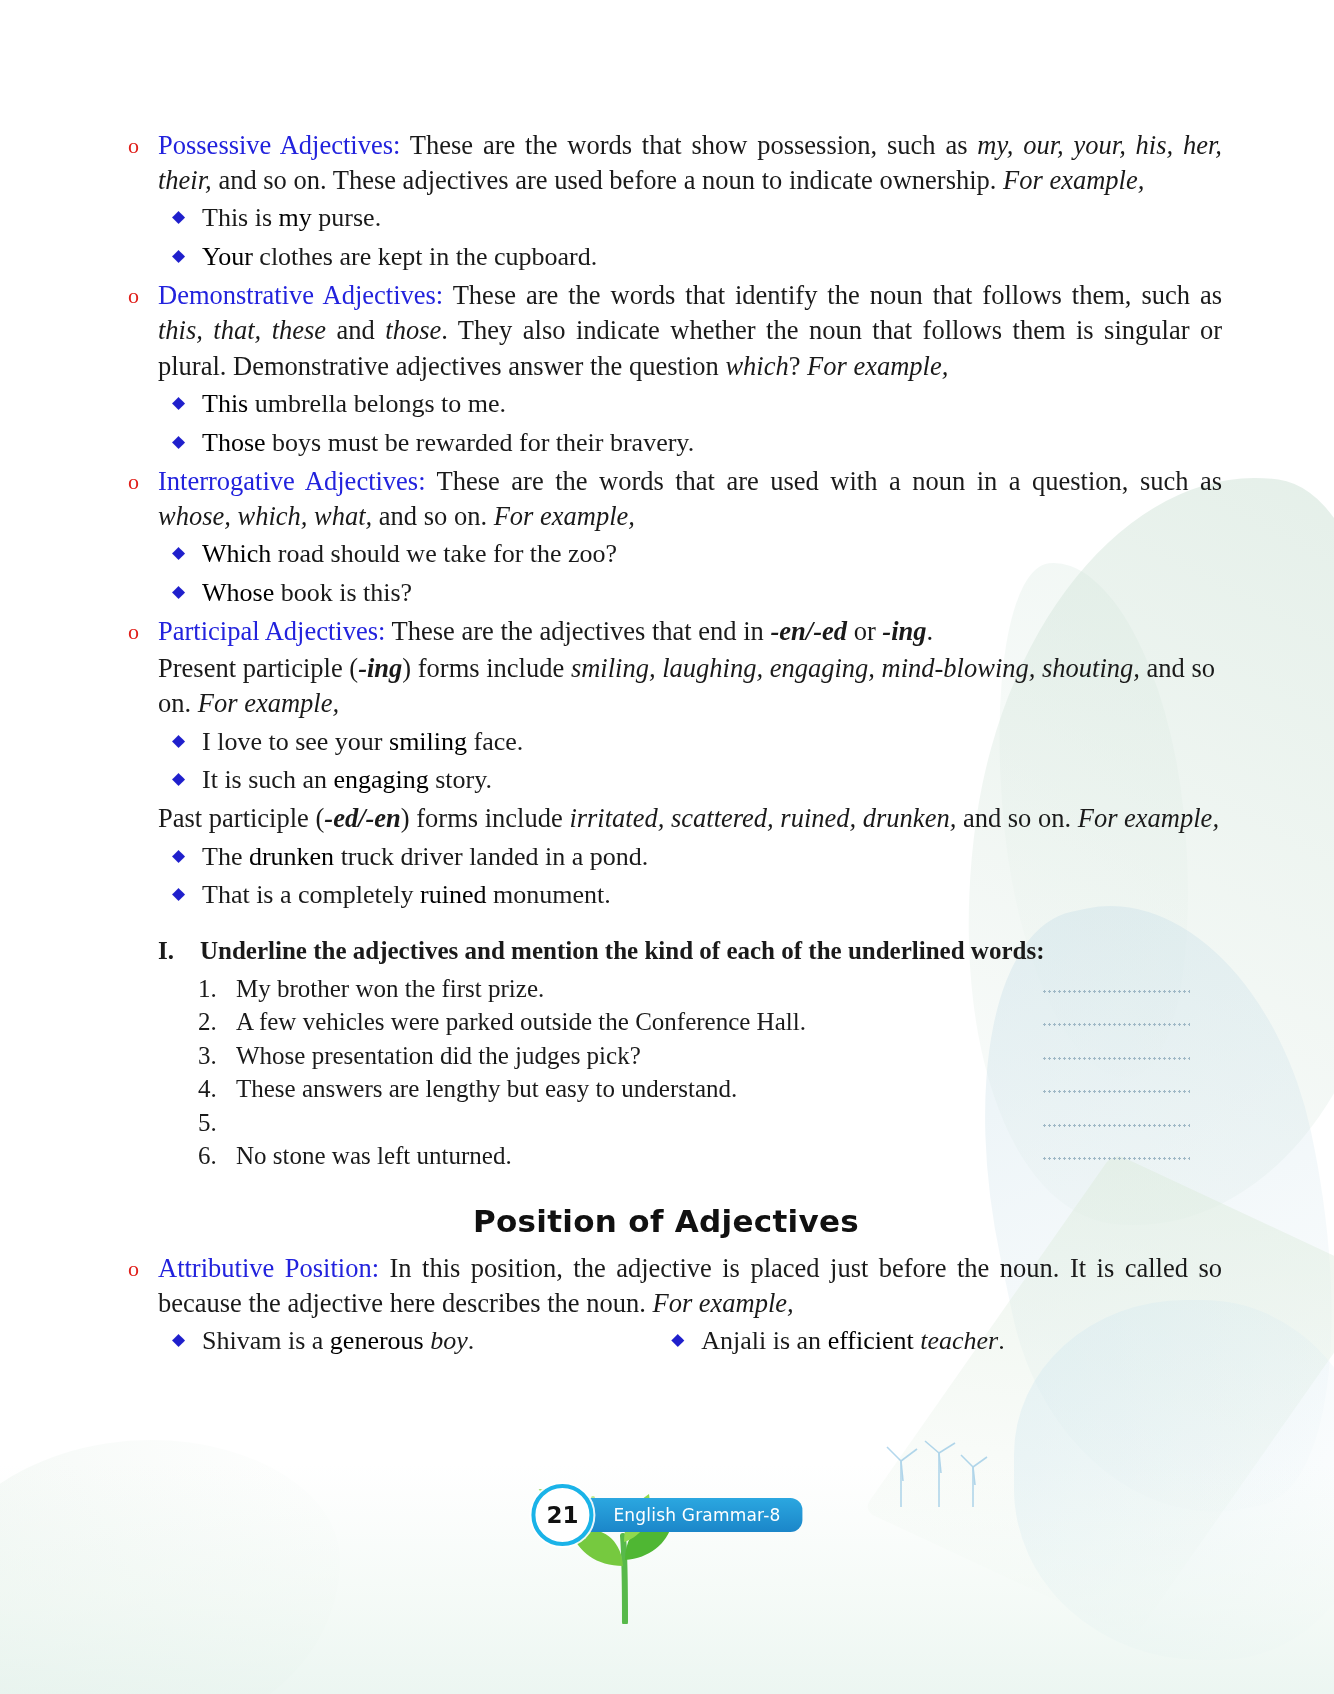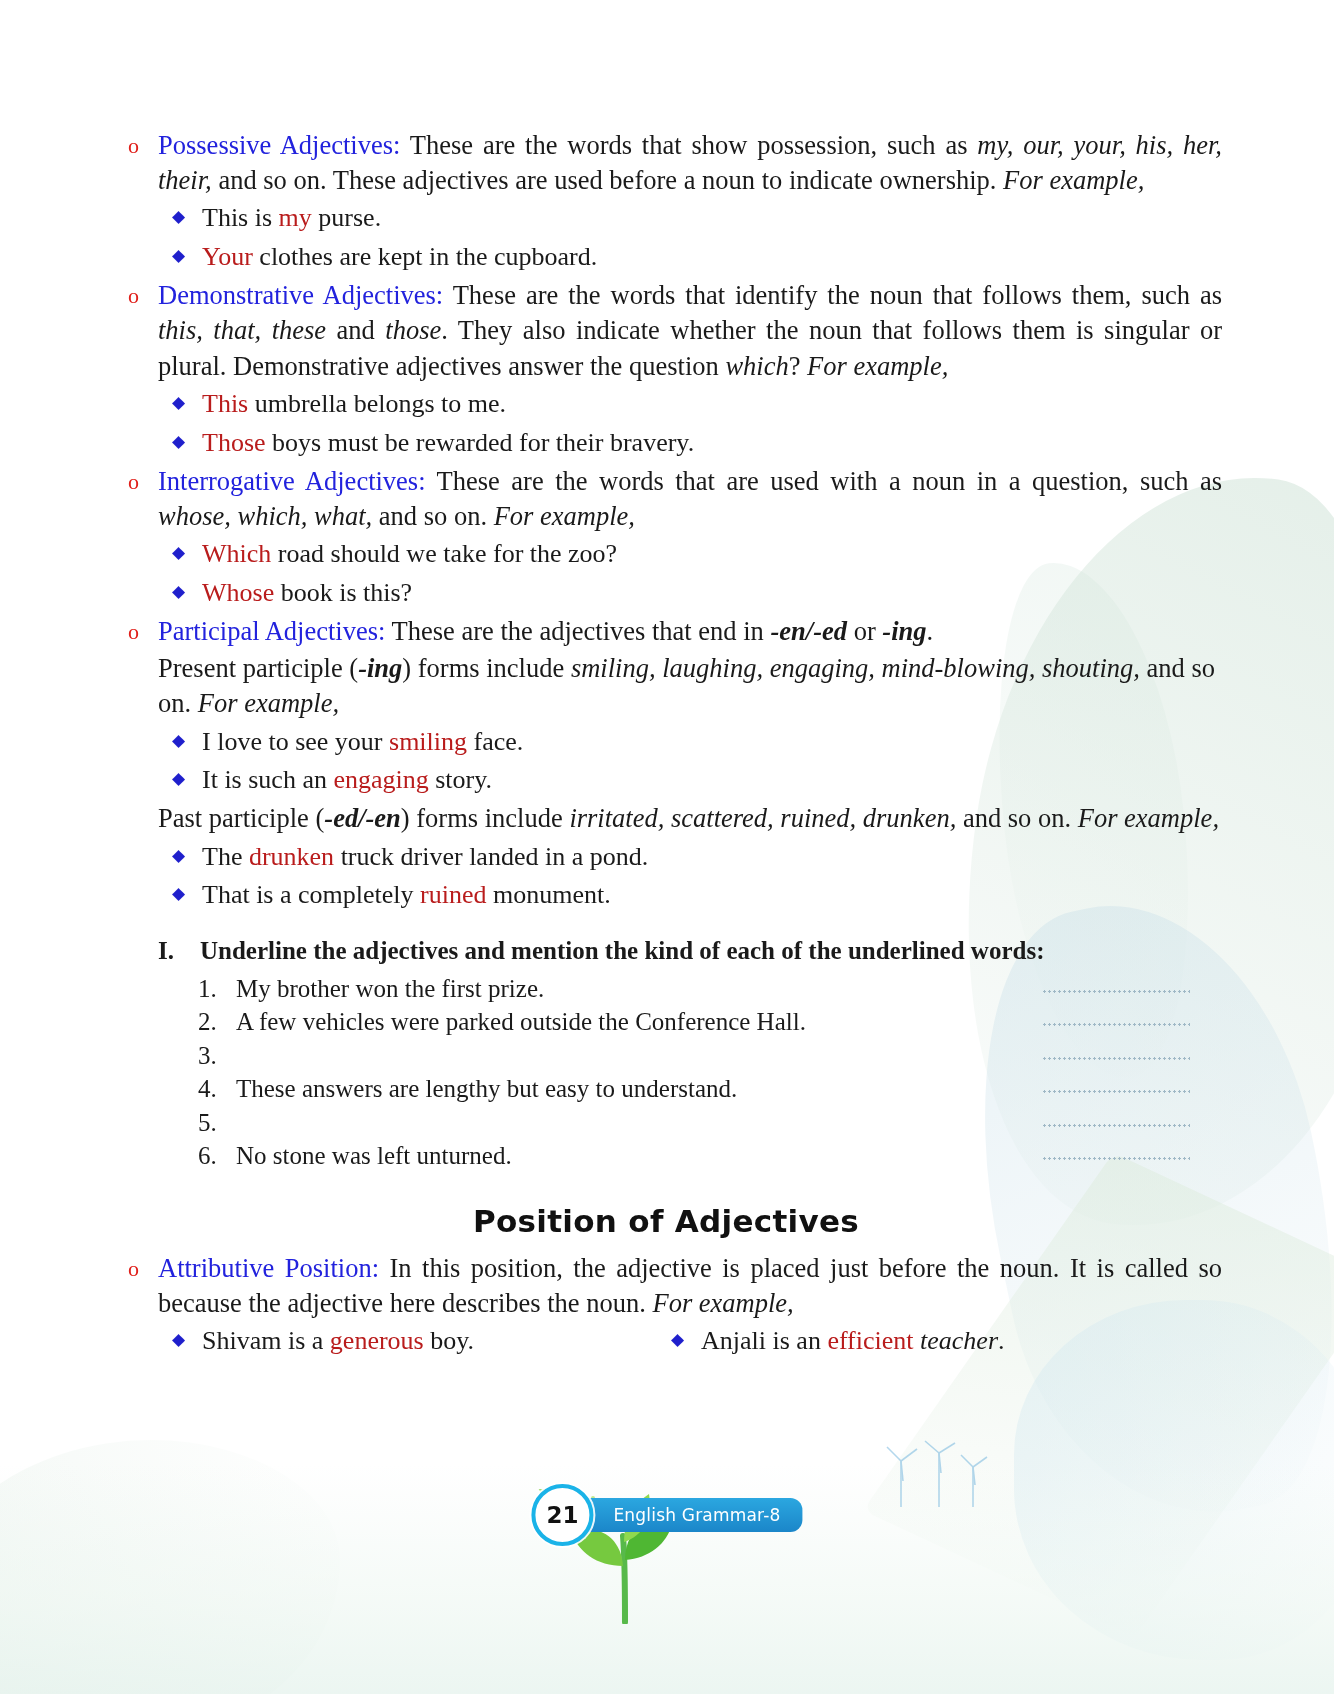--- a/index.html
+++ b/index.html
@@ -111,21 +111,21 @@
     line-height: 1.38;
   }
   .ex .dia {
     position: absolute;
     left: 62px;
     top: 1px;
     color: #1f1fcc;
     font-size: 17px;
     line-height: 1.9;
   }
-  .hl { color: #b91c1c; }
+  .hl { color: #000000; }
 
   
   .exercise {
     margin-top: 22px;
     padding-left: 48px;
   }
   .ex-title {
     position: relative;
     font-size: 25px;
     font-weight: bold;
@@ -313,20 +313,21 @@
               <span class="q-text">My brother won the first prize.</span>
               <span class="q-dots"></span>
             </div>
             <div class="q-row">
               <span class="q-num">2.</span>
               <span class="q-text">A few vehicles were parked outside the Conference Hall.</span>
               <span class="q-dots"></span>
             </div>
             <div class="q-row">
               <span class="q-num">3.</span>
+              <span class="q-text">Whose presentation did the judges pick?</span>
               <span class="q-dots"></span>
             </div>
             <div class="q-row">
               <span class="q-num">4.</span>
               <span class="q-text">These answers are lengthy but easy to understand.</span>
               <span class="q-dots"></span>
             </div>
             <div class="q-row">
               <span class="q-num">5.</span>
               <span class="q-dots"></span>
@@ -334,21 +335,21 @@
             <div class="q-row">
               <span class="q-num">6.</span>
               <span class="q-text">No stone was left unturned.</span>
               <span class="q-dots"></span>
             </div>
           </div>
         </div>
         <div class="sec-heading">Position of Adjectives</div>
         <p class="lvl1"><span class="marker">o</span><span class="term">Attributive Position:</span><span> In this position, the adjective is placed just before the noun. It is called so because the adjective here describes the noun. </span><span style="font-style: italic;">For example,</span></p>
         <div class="ex-cols">
-          <p class="ex"><span class="dia">◆</span><span>Shivam is a </span><span class="hl">generous</span><span> </span><span style=" text-align: right;">boy</span><span>.</span></p>
+          <p class="ex"><span class="dia">◆</span><span>Shivam is a </span><span class="hl">generous</span><span> </span><span style="font-style: italic; text-align: right;">boy</span><span>.</span></p>
           <p class="ex col2"><span class="dia">◆</span><span>Anjali is an </span><span class="hl">efficient</span><span> </span><span style="font-style: italic;">teacher</span><span>.</span></p>
         </div>
       </div>
   </div>
 
   <div class="footer">
     <div class="footer-wash"></div>
 
     <div class="logo-y">Y</div>
 

